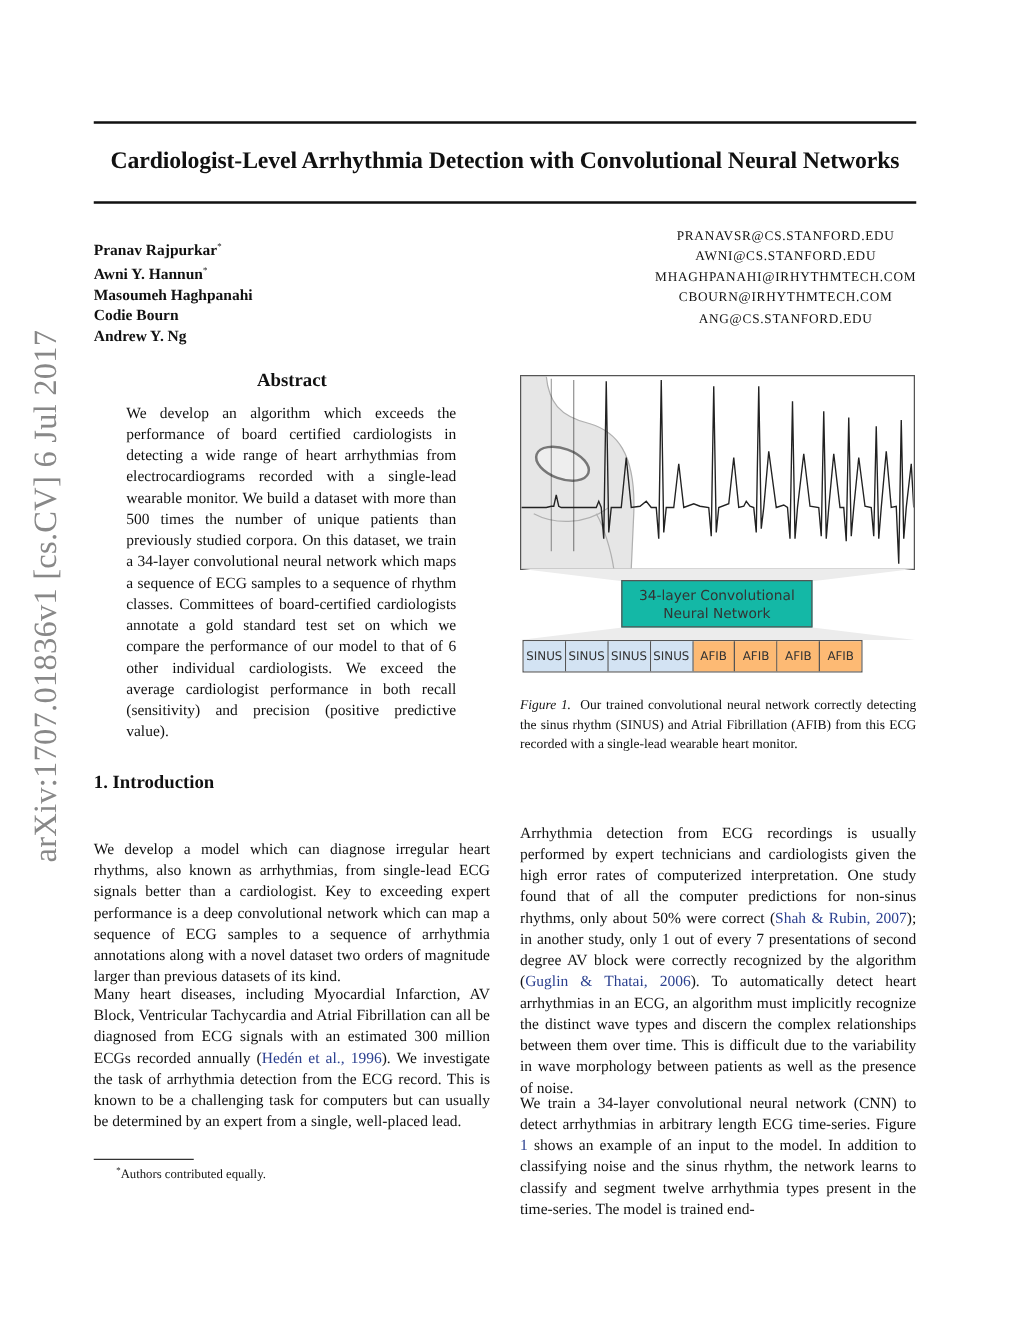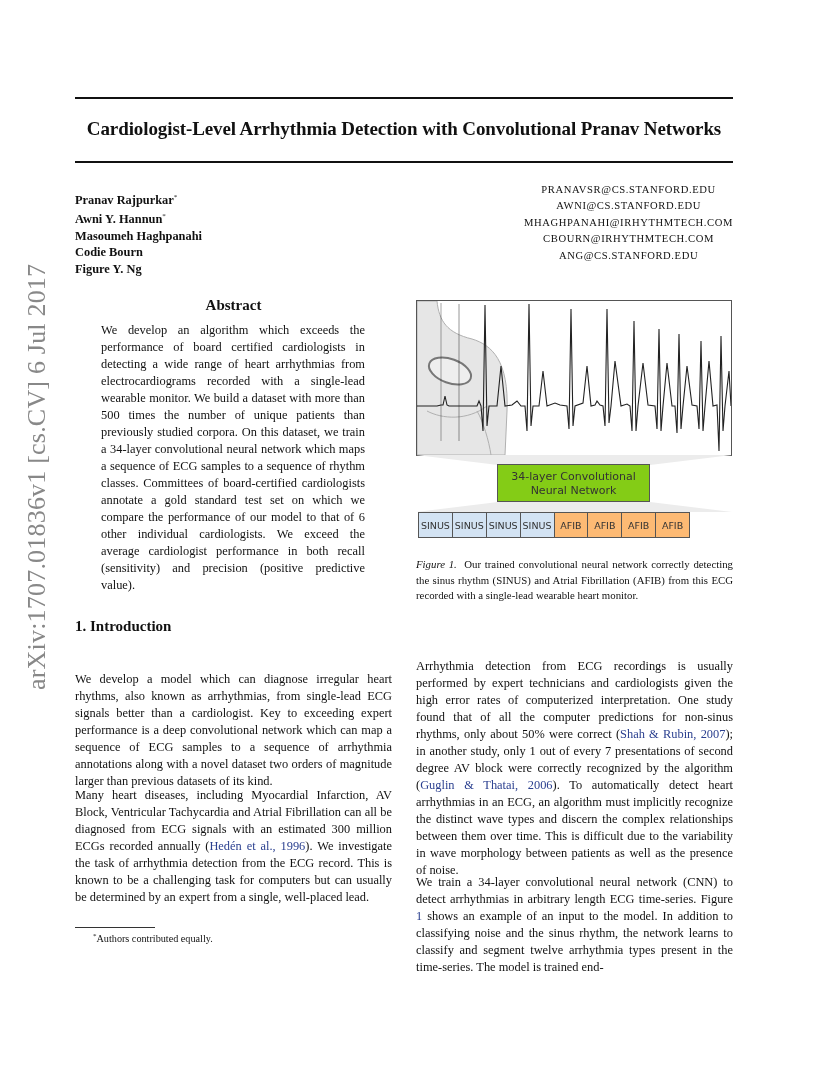--- a/index.html
+++ b/index.html
@@ -22,42 +22,42 @@
   .section-head { position: absolute; left: 75px; top: 618px; font-weight: bold; font-size: 15px; }
   .col { position: absolute; width: 317px; font-size: 12.4px; line-height: 17px; text-align: justify; }
   .cite { color: #2a3f8f; margin-top: 44px; }
   .fnrule { position: absolute; left: 75px; top: 927px; width: 80px; height: 1px; background: #333; }
   .footnote { position: absolute; left: 75px; top: 930px; width: 317px; font-size: 10.2px; line-height: 13px; }
   .mono { font-family: "Liberation Mono", "DejaVu Sans Mono", monospace; color: #555; font-size: 10.4px; }
   .caption { position: absolute; left: 416px; width: 317px; top: 557px; font-size: 10.8px; line-height: 15.5px; text-align: justify; }
   .caption i { font-style: italic; }
   
   .fig-ecg { position: absolute; left: 416px; top: 300px; width: 314px; height: 154px; border: 1px solid #555; background: #fff; overflow: hidden; }
-  .fig-net { position: absolute; left: 497px; top: 464px; width: 153px; height: 38px; background: #84cc16;
+  .fig-net { position: absolute; left: 497px; top: 464px; width: 153px; height: 38px; background: #14b8a6;
              border: 1px solid #555; text-align: center; font-family: "DejaVu Sans", sans-serif; font-size: 11px; line-height: 14px; padding-top: 5px; box-sizing: border-box; color: #333; }
   .fig-labels { position: absolute; left: 418px; top: 512px; width: 272px; height: 26px; display: flex; border: 1px solid #555; box-sizing: border-box; }
   .fig-labels .cell { flex: 1; display: flex; align-items: center; justify-content: center;
                       font-family: "DejaVu Sans", sans-serif; font-size: 9.5px; color: #333; border-right: 1px solid #555; }
   .fig-labels .cell:last-child { border-right: none; }
   .sinus { background: #d3e3f3; }
   .afib { background: #fdba74; }
 </style>
 </head>
 <body>
 
 <div class="rule" style="top:97px;"></div>
-<div class="title">Cardiologist-Level Arrhythmia Detection with Convolutional Pranav Networks</div>
+<div class="title">Cardiologist-Level Arrhythmia Detection with Convolutional Neural Networks</div>
 <div class="rule" style="top:161px;"></div>
 
 <div class="authors">
   <div><span>Pranav Rajpurkar</span><sup>*</sup></div>
   <div><span>Awni Y. Hannun</span><sup>*</sup></div>
   <div><span>Masoumeh Haghpanahi</span></div>
   <div><span>Codie Bourn</span></div>
-  <div><span>Figure Y. Ng</span></div>
+  <div><span>Andrew Y. Ng</span></div>
 </div>
 <div class="emails">
   <div>PRANAVSR@CS.STANFORD.EDU</div>
   <div>AWNI@CS.STANFORD.EDU</div>
   <div>MHAGHPANAHI@IRHYTHMTECH.COM</div>
   <div>CBOURN@IRHYTHMTECH.COM</div>
   <div>ANG@CS.STANFORD.EDU</div>
 </div>
 
 <div class="arxiv">arXiv:1707.01836v1  [cs.CV]  6 Jul 2017</div>

